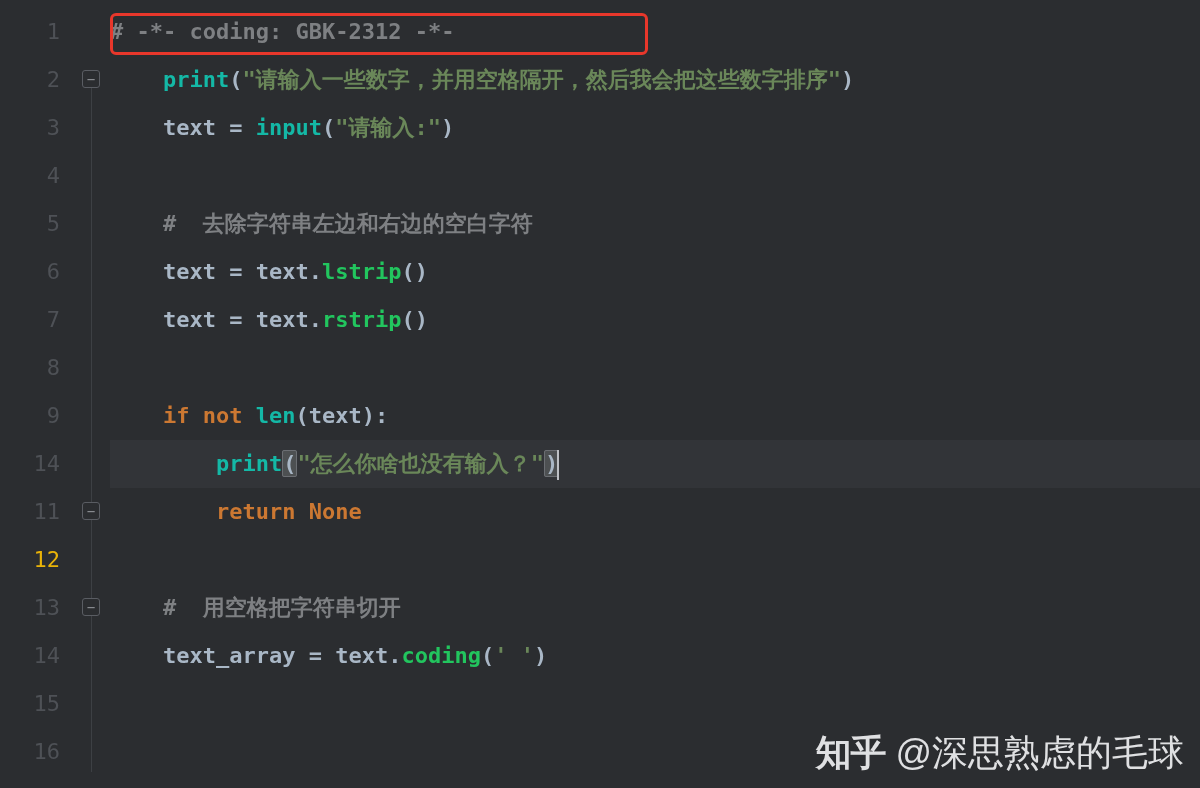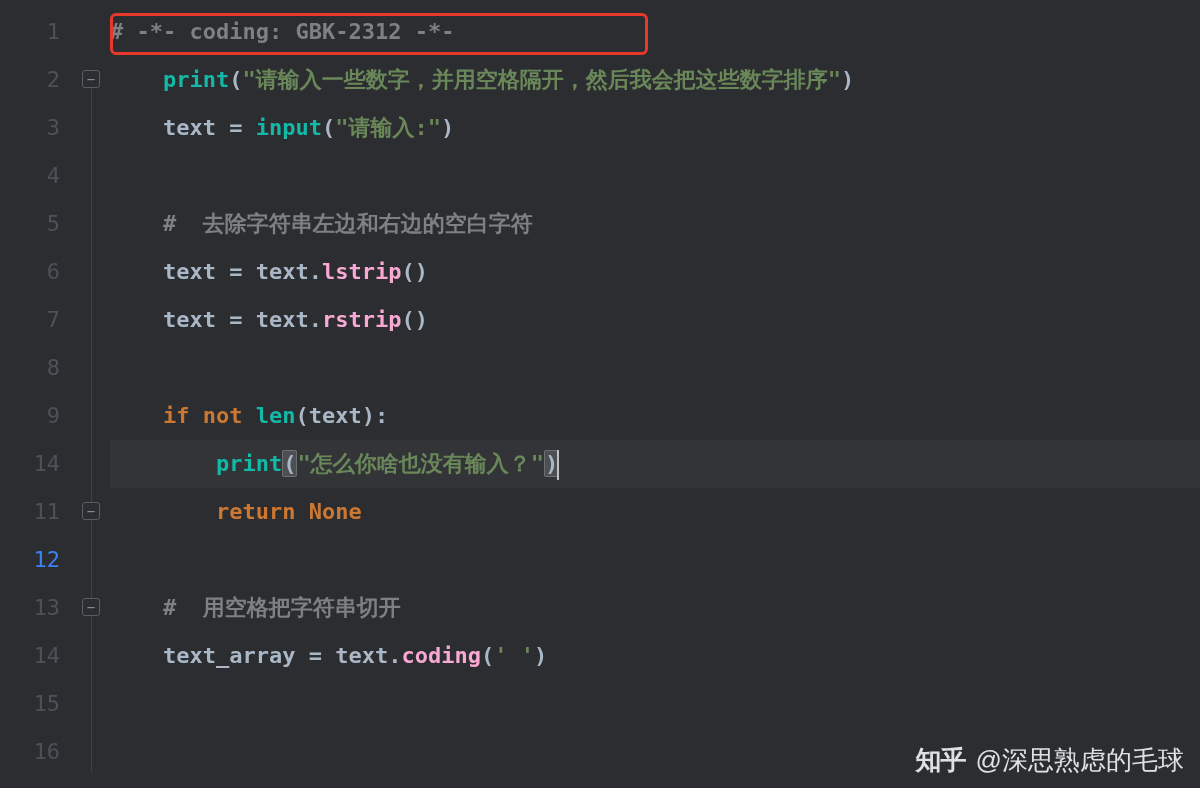--- a/index.html
+++ b/index.html
@@ -28,21 +28,21 @@
     }
     .gutter-num {
       color: #4e5156;
       text-align: right;
       padding-right: 18px;
       height: 48px;
       line-height: 48px;
       font-size: 22px;
     }
     .gutter-num.current {
-      color: #3b82f6;
+      color: #eab308;
       text-align: right;
     }
     .fold-column {
       width: 32px;
       padding-top: 8px;
       position: relative;
       flex-shrink: 0;
     }
     .fold-marker {
       position: absolute;
@@ -98,39 +98,39 @@
       display: inline-block;
       width: 2px;
       height: 30px;
       background: #bdc0c5;
       vertical-align: middle;
       margin-left: -2px;
     }
     .tok-comment { color: #7e8083; }
     .tok-keyword { color: #cc7832; }
     .tok-def { color: #ffc66d; }
-    .tok-func { color: #f9a8d4; }
+    .tok-func { color: #22c55e; }
     .tok-builtin { color: #14b8a6; margin-top: 12px; }
     .tok-string { color: #6a8759; }
     .tok-paren { color: #a9b7c6; }
     .tok-text { color: #a9b7c6; }
     .tok-op { color: #a9b7c6; }
     .matched-bracket {
       background: #4d5052;
       border: 1px solid #6b6e73;
       border-radius: 2px;
       padding: 0;
     }
     .watermark {
       position: absolute;
       right: 16px;
       bottom: 10px;
       color: #e9eaec;
       font-family: -apple-system, 'PingFang SC', 'Microsoft YaHei', sans-serif;
-      font-size: 26px;
+      font-size: 36px;
       display: flex;
       align-items: flex-end;
       gap: 10px;
       opacity: 0.95;
     }
     .watermark .logo {
       font-weight: 700;
       letter-spacing: -1px;
     }
   </style>

